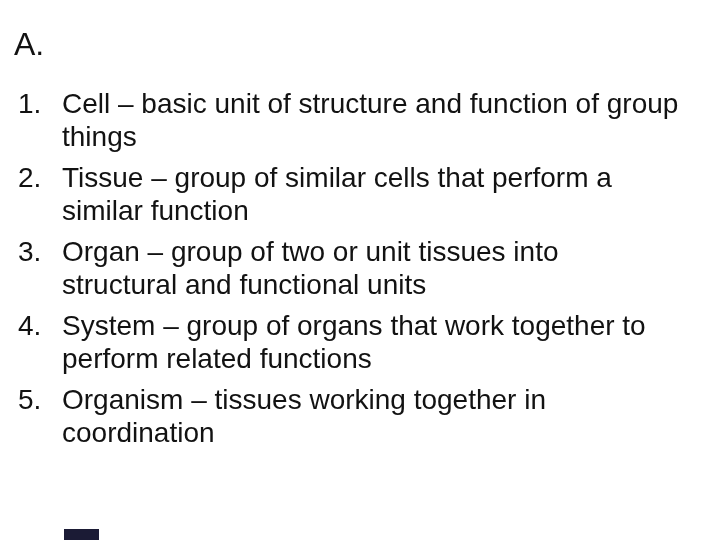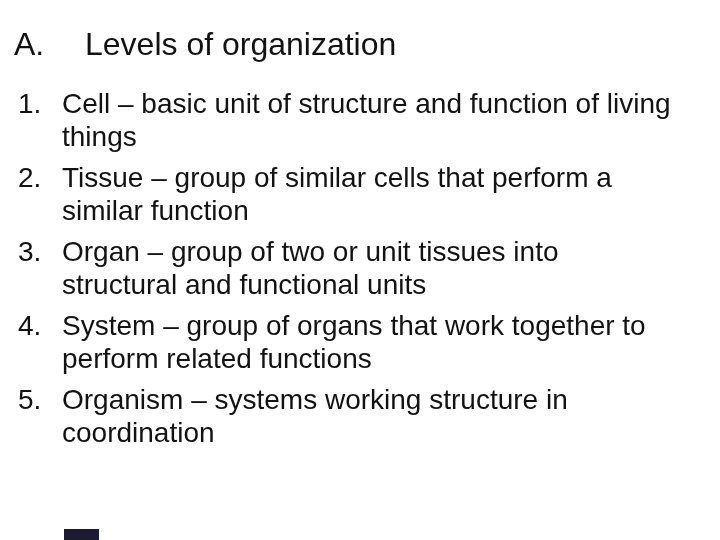--- a/index.html
+++ b/index.html
@@ -57,28 +57,27 @@
     height: 11px;
   }
 </style>
 </head>
 <body>
 
 <div class="slide" style="background: rgb(255, 255, 255); color: rgb(18, 18, 18);">
 
   <div class="heading">
     <span class="h-label">A.</span>
-    <span class="h-title">Levels of organization</span>
   </div>
 
   <div class="list">
 
     <div class="item">
       <span class="num">1.</span>
-      <span class="txt">Cell – basic unit of structure and function of living
+      <span class="txt">Cell – basic unit of structure and function of group
 things</span>
     </div>
 
     <div class="item">
       <span class="num">2.</span>
       <span class="txt">Tissue – group of similar cells that perform a
 similar function</span>
     </div>
 
     <div class="item">
@@ -88,21 +87,21 @@
     </div>
 
     <div class="item">
       <span class="num">4.</span>
       <span class="txt">System – group of organs that work together to
 perform related functions</span>
     </div>
 
     <div class="item">
       <span class="num">5.</span>
-      <span class="txt">Organism – systems working structure in
+      <span class="txt">Organism – tissues working together in
 coordination</span>
     </div>
 
   </div>
 
   <div class="footer-marker" style="background: rgb(27, 27, 53);"></div>
 
 </div>
 
 </body></html>

